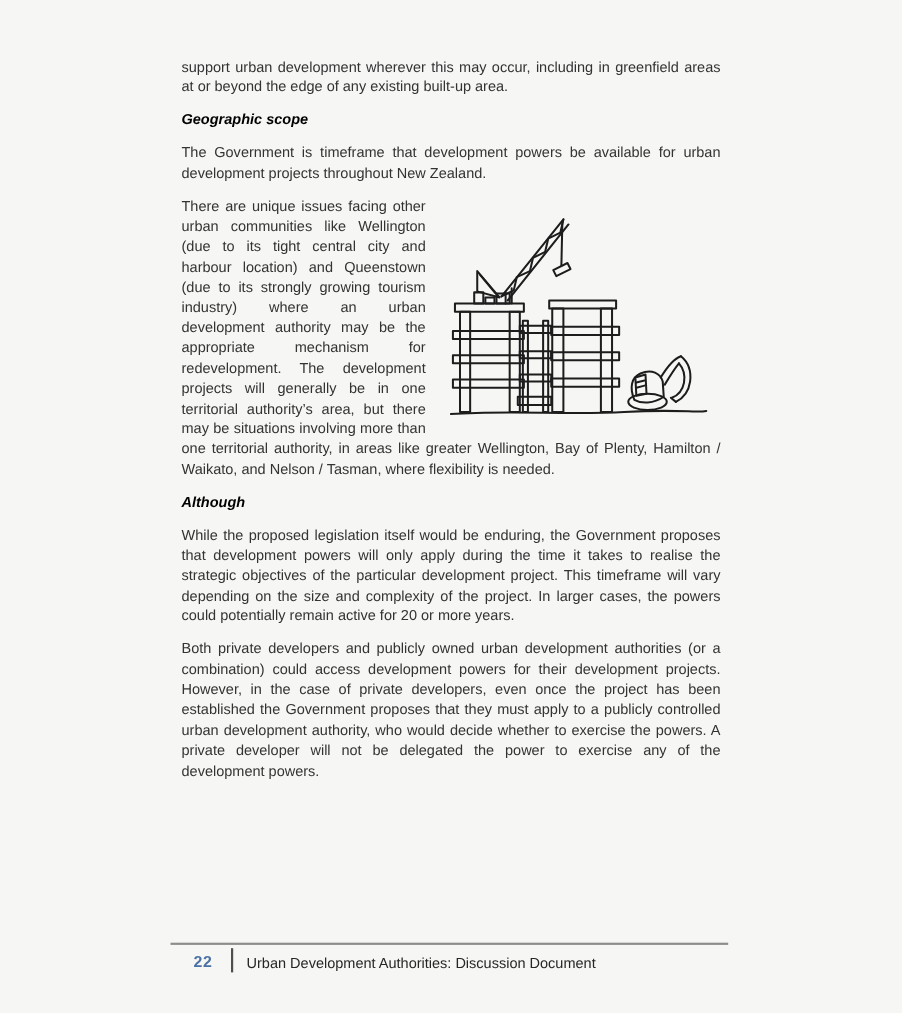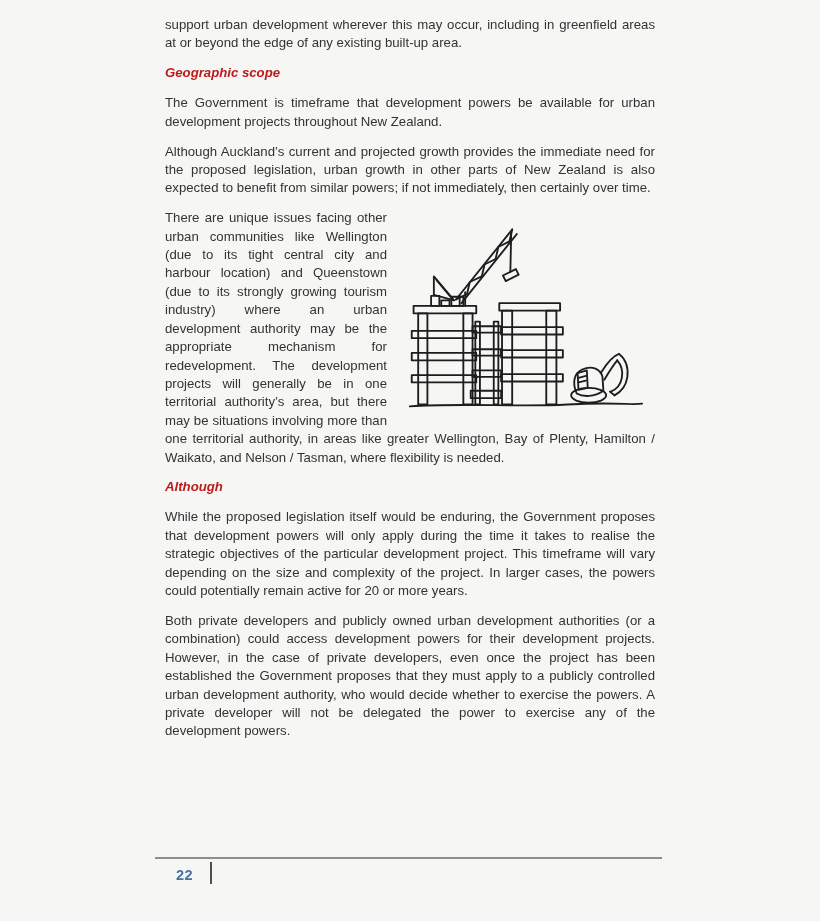--- a/index.html
+++ b/index.html
@@ -12,36 +12,36 @@
     overflow: hidden;
   }
   .page {
     position: relative;
     width: 820px; height: 921px;
   }
   .content {
     position: absolute;
     left: 165px; top: 0;
     width: 490px;
-    padding-top: 16px;
+    padding-top: 52px;
   }
   .content p {
     margin: 0 0 11.5px 0;
     font-size: 13.2px;
     line-height: 18.4px;
     text-align: justify;
     color: #333333;
   }
   .content h2 {
     margin: 0 0 11.5px 0;
     font-size: 13.2px;
     line-height: 18.4px;
     font-weight: bold;
     font-style: italic;
-    color: #b91c1c;
+    color: #000000;
   }
   .sketch-wrap {
     float: right;
     display: block;
     width: 258px;
     height: 212px;
     margin: 2px 0 6px 10px;
   }
   .sketch-wrap svg { width: 100%; height: 100%; display: block; }
   .sk {
@@ -82,21 +82,20 @@
 <div class="page">
   <main class="content">
 
     <p>support urban development wherever this may occur, including in greenfield areas at or beyond the edge of any existing built-up area.</p>
 
 
     <h2>Geographic scope</h2>
 
     <p>The Government is timeframe that development powers be available for urban development projects throughout New Zealand.</p>
 
-    <p>Although Auckland’s current and projected growth provides the immediate need for the proposed legislation, urban growth in other parts of New Zealand is also expected to benefit from similar powers; if not immediately, then certainly over time.</p>
 
     <p>
       <span class="sketch-wrap" role="img" aria-label="Hand-drawn sketch of a construction site: two building frames under construction with a tower crane on top and an excavator digging at the right">
         <svg viewBox="0 0 280 230" xmlns="http://www.w3.org/2000/svg">
 
           <path class="sk" d="M14 212 C 70 208 130 213 185 210 S 255 211 266 209"></path>
 
           <g>
             <rect class="sk" x="18" y="103" width="68" height="8"></rect>
             <rect class="sk" x="23" y="111" width="10" height="99"></rect>
@@ -159,14 +158,15 @@
     <p>While the proposed legislation itself would be enduring, the Government proposes that development powers will only apply during the time it takes to realise the strategic objectives of the particular development project.  This timeframe will vary depending on the size and complexity of the project.  In larger cases, the powers could potentially remain active for 20 or more years.</p>
 
 
     <p>Both private developers and publicly owned urban development authorities (or a combination) could access development powers for their development projects.  However, in the case of private developers, even once the project has been established the Government proposes that they must apply to a publicly controlled urban development authority, who would decide whether to exercise the powers.  A private developer will not be delegated the power to exercise any of the development powers.</p>
 
   </main>
 
   <footer class="footer" style="border-top-color: rgb(141, 141, 141);">
     <span class="pagenum" style="color: rgb(74, 113, 163);">22</span>
     <span class="vbar"></span>
+    <span class="ftitle">Urban Development Authorities: Discussion Document</span>
   </footer>
 </div>
 
 </body></html>

